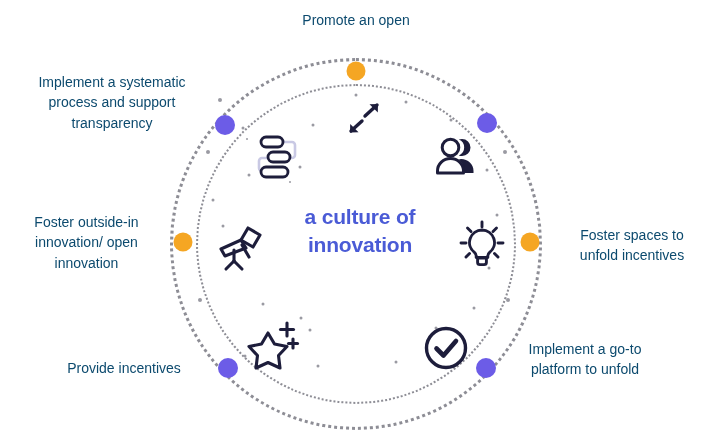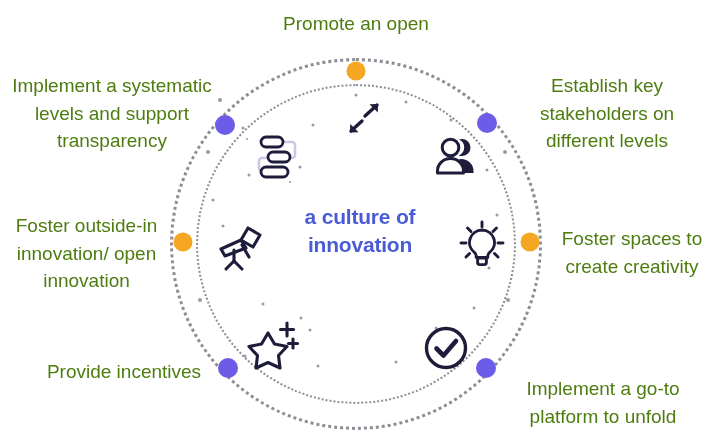--- a/index.html
+++ b/index.html
@@ -68,22 +68,22 @@
     color: #4A5BD6;
     font-weight: bold;
     font-size: 21px;
     line-height: 1.32;
     letter-spacing: -0.2px;
   }
 
   
   .label {
     position: absolute;
-    color: #4d7c0f;
-    font-size: 19px;
+    color: #0c4a6e;
+    font-size: 14px;
     line-height: 1.45;
   }
   .label.ta-right  { text-align: center; }
   .label.ta-center { text-align: center; }
 
   
   .icon {
     position: absolute;
     transform: translate(-50%, -50%);
     line-height: 0;
@@ -222,43 +222,38 @@
       <path d="M17.5 27.5 L24.5 34.5 L37 20" stroke="#1D1D3B" stroke-width="4.6" stroke-linecap="round" stroke-linejoin="round" fill="none"></path>
     </svg>
   </div>
 
   <div class="label ta-center" style="left:265px; top:10px; width:182px;">
     <div>Promote an open</div>
   </div>
 
   <div class="label ta-center" style="left:12px; top:72px; width:200px;">
     <div>Implement a systematic</div>
-    <div>levels and support</div>
+    <div>process and support</div>
     <div>transparency</div>
   </div>
 
-  <div class="label ta-center" style="left:512px; top:72px; width:190px;">
-    <div>Establish key</div>
-    <div>stakeholders on</div>
-    <div>different levels</div>
-  </div>
 
   <div class="label ta-center" style="left:4px; top:212px; width:165px;">
     <div>Foster outside-in</div>
     <div>innovation/ open</div>
     <div>innovation</div>
   </div>
 
   <div class="label ta-center" style="left:552px; top:225px; width:160px;">
     <div>Foster spaces to</div>
-    <div>create creativity</div>
+    <div>unfold incentives</div>
   </div>
 
   <div class="label ta-right" style="left:40px; top:358px; width:168px;">
     <div>Provide incentives</div>
   </div>
 
-  <div class="label ta-center" style="left:508px; top:339px; width:190px;margin-top:36px;">
+  <div class="label ta-center" style="left:490px; top:339px; width:190px;">
     <div>Implement a go-to</div>
     <div>platform to unfold</div>
   </div>
 
 </div>
 
 </body></html>

